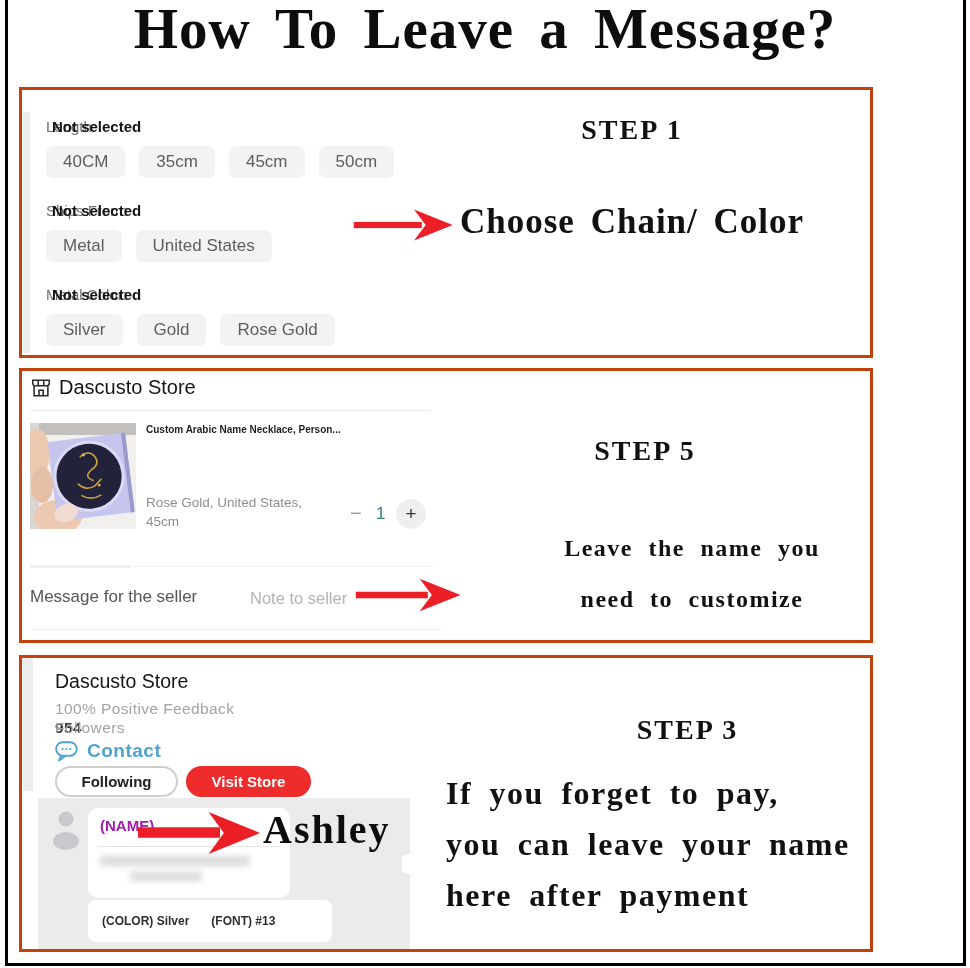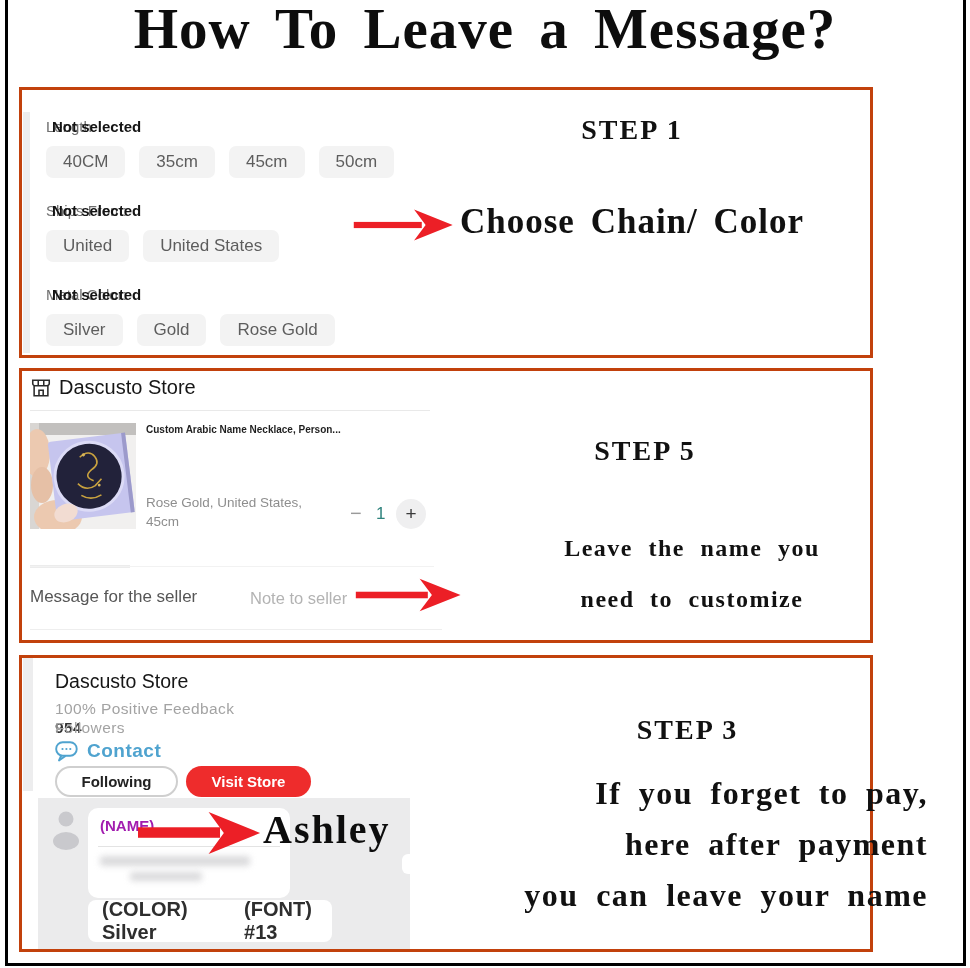--- a/index.html
+++ b/index.html
@@ -35,21 +35,21 @@
   
   .step-head{font-family:"Liberation Serif",serif;font-weight:bold;font-size:28px;
         letter-spacing:2px;color:#111;text-align:center;}
   .caption{font-family:"Liberation Serif",serif;font-weight:bold;color:#111;}
   .s1-head{left:420px;top:24px;width:380px;}
   .cap1{left:438px;top:112px;width:480px;font-size:35px;letter-spacing:1px;word-spacing:6px;}
   .s2-head{left:433px;top:64px;width:380px;}
   .cap2{left:440px;top:152px;width:460px;text-align:center;font-size:24px;
         line-height:51px;letter-spacing:1.5px;word-spacing:8px;}
   .s3-head{left:433px;top:56px;width:465px;}
-  .cap3{left:424px;top:110px;width:482px;text-align:right;font-size:32px;
+  .cap3{left:424px;top:110px;width:482px;text-align:left;font-size:32px;
         line-height:51px;letter-spacing:1.5px;word-spacing:8px;}
 
   .arrow1{left:328px;top:118px;width:108px;height:34px;}
   .arrow2{left:332px;top:206px;width:110px;height:36px;}
 
   
   .store-row{left:8px;top:5px;display:flex;align-items:center;gap:7px;}
   .store-row svg{position:static;}
   .store-name{position:static;font-size:20px;color:#161616;font-weight:500;white-space:nowrap;}
   .div-a{left:8px;top:39px;width:400px;height:1px;background:#e9e9e9;}
@@ -88,21 +88,21 @@
   .name-label{left:12px;top:9px;font-size:15px;color:#a21caf;font-weight:600;}
   .name-underline{left:10px;top:38px;width:182px;height:1px;background:#e3e3e3;}
   .smudge{background:#d4d4d6;filter:blur(3px);opacity:.85;border-radius:3px;}
   .sm1{left:12px;top:48px;width:150px;height:10px;}
   .sm2{left:42px;top:64px;width:72px;height:9px;}
   .arrow3{left:100px;top:12px;width:124px;height:46px;}
   .ashley{left:225px;top:8px;font-family:"Liberation Serif",serif;font-weight:bold;
        font-size:40px;letter-spacing:2px;color:#0d0d0d;white-space:nowrap;}
   .bubble2{left:50px;top:102px;width:244px;height:42px;background:#fff;border-radius:8px;
        display:flex;align-items:center;padding-left:14px;box-sizing:border-box;}
-  .bubble2 span{position:static;font-size:20px;color:#2e2e2e;font-weight:600;}
+  .bubble2 span{position:static;font-size:12px;color:#2e2e2e;font-weight:600;}
   .bubble2 .gap{margin-left:22px;}
   .notch{left:364px;top:56px;width:8px;height:20px;background:#fff;border-radius:6px 0 0 6px;}
 </style>
 </head>
 <body>
 
 <div class="page">
   <h1 class="title">How To Leave a Message?</h1>
 
   <section class="panel panel1">
@@ -117,21 +117,21 @@
       <button class="chip">35cm</button>
       <button class="chip">45cm</button>
       <button class="chip">50cm</button>
     </div>
 
     <div class="opt-label g2l">
       <span>Ships From:</span>
         <span class="val">Not selected</span>
     </div>
     <div class="chips g2c">
-      <button class="chip">United</button>
+      <button class="chip">Metal</button>
       <button class="chip">United States</button>
     </div>
 
     <div class="opt-label g3l">
       <span>Metal Color:</span>
         <span class="val">Not selected</span>
     </div>
     <div class="chips g3c">
       <button class="chip">Silver</button>
       <button class="chip">Gold</button>
@@ -261,19 +261,19 @@
         <span>(COLOR) Silver</span>
         <span class="gap">(FONT) #13</span>
       </div>
 
       <div class="notch"></div>
     </div>
 
     <div class="step-head s3-head">STEP 3</div>
     <div class="caption cap3">
       <div style="position:static;">If you forget to pay,</div>
+      <div style="position:static;">you can leave your name</div>
       <div style="position:static;">here after payment</div>
-      <div style="position:static;">you can leave your name</div>
     </div>
   </section>
 
   <div class="outer-frame"></div>
 </div>
 
 </body></html>

